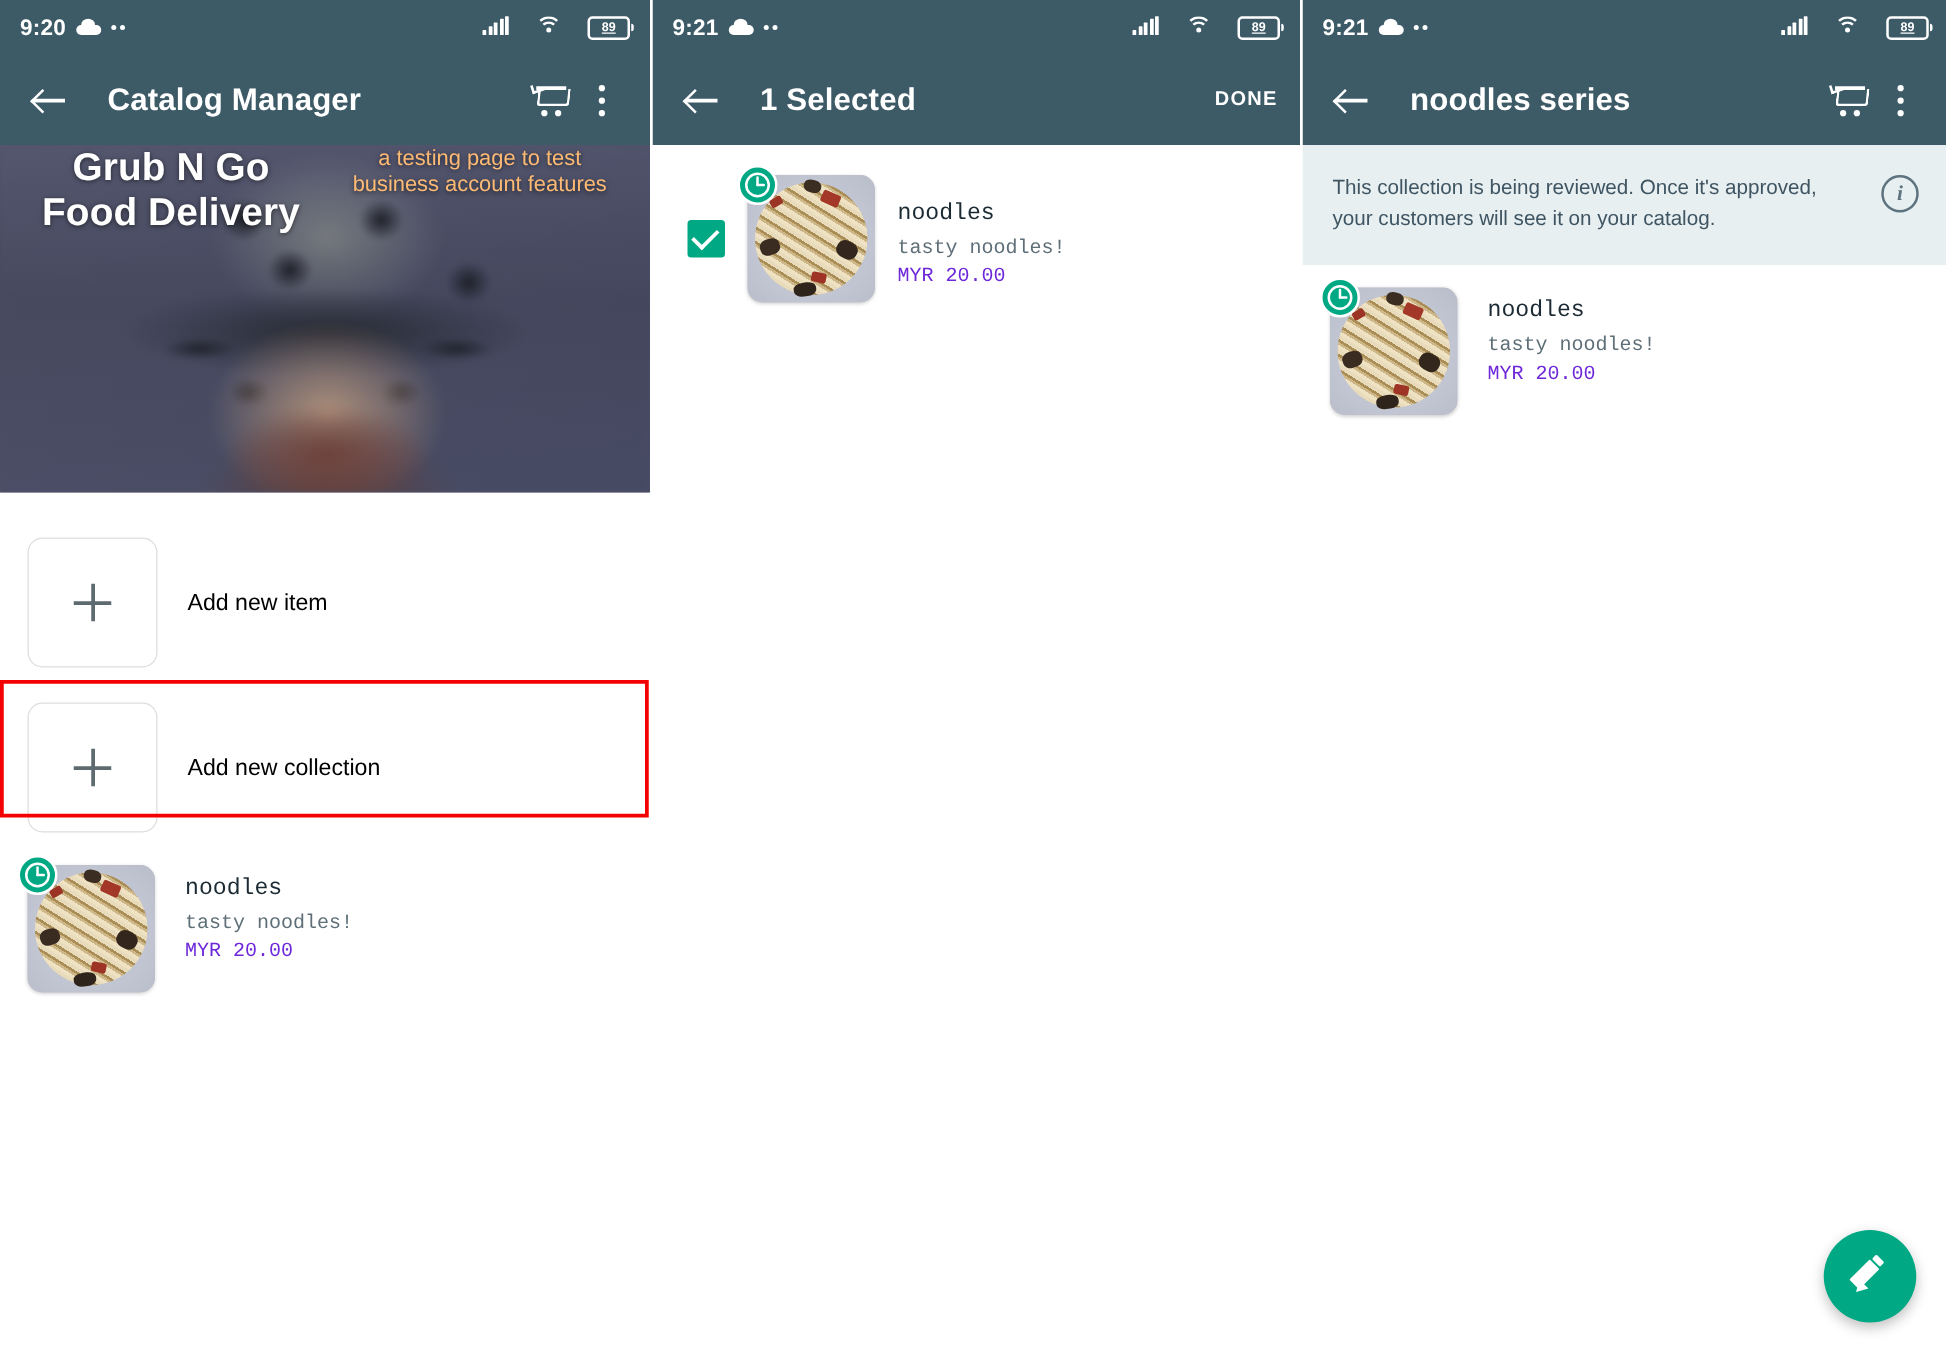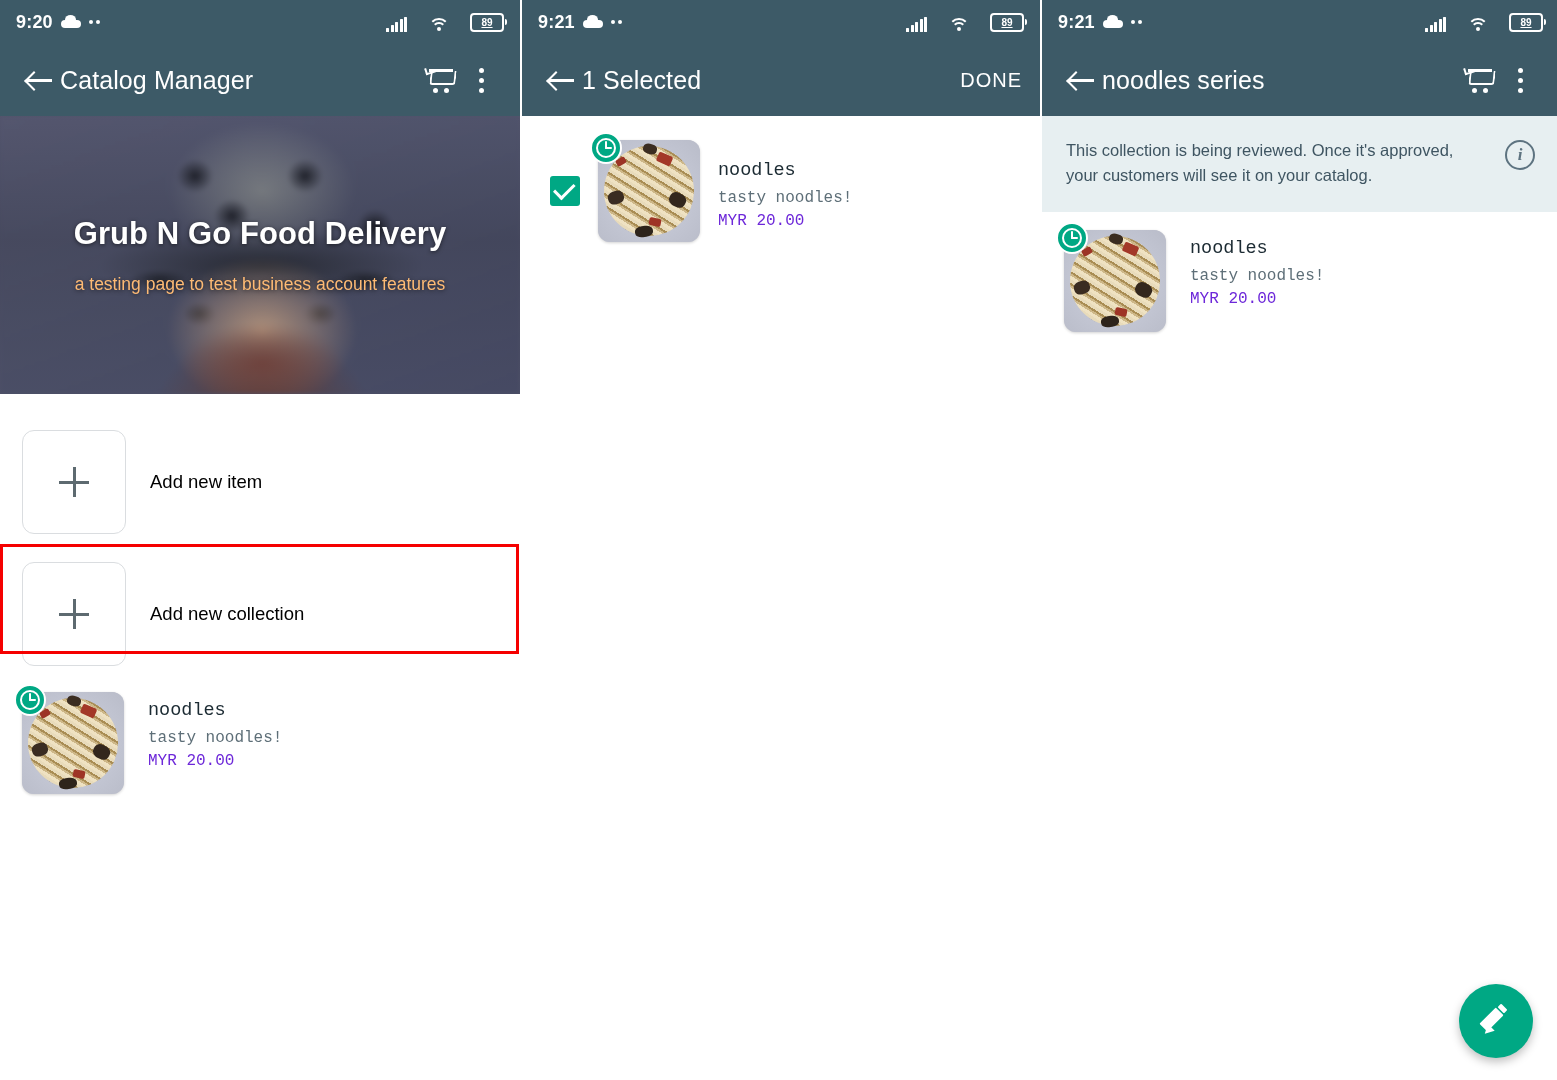--- a/index.html
+++ b/index.html
@@ -43,21 +43,21 @@
   .sb-cloud::before {
     content: ""; position: absolute; left: 0; bottom: 0;
     width: 20px; height: 8px; background: #fff; border-radius: 5px;
   }
   .sb-cloud::after {
     content: ""; position: absolute; left: 4px; bottom: 4px;
     width: 11px; height: 9px; background: #fff; border-radius: 50%;
   }
   .sb-dots { display: flex; gap: 3px; align-items: center; }
   .sb-dots i { width: 4px; height: 4px; background: #fff; border-radius: 50%; display: block; }
-  .sb-right { margin-left: auto; display: flex; align-items: flex-end; gap: 22px; text-decoration: underline; }
+  .sb-right { margin-left: auto; display: flex; align-items: flex-start; gap: 22px; text-decoration: underline; }
   .sb-signal { display: flex; align-items: flex-end; gap: 1.5px; height: 15px; }
   .sb-signal i { width: 3px; background: #fff; display: block; border-radius: .5px; }
   .sb-signal i:nth-child(1){height:4px}
   .sb-signal i:nth-child(2){height:7px}
   .sb-signal i:nth-child(3){height:10px}
   .sb-signal i:nth-child(4){height:13px}
   .sb-signal i:nth-child(5){height:15px}
   .sb-wifi { width: 19px; height: 14px; position: relative; }
   .sb-wifi span {
     position: absolute; left: 50%; transform: translateX(-50%) ;
@@ -85,22 +85,22 @@
   .appbar {
     height: 72px;
     background: #3d5a67;
     display: flex;
     align-items: center;
     padding: 0 18px;
     box-sizing: border-box;
     color: #ffffff;
   }
   .appbar-title {
-    font-size: 25px; font-weight: normal;
-    letter-spacing: .1px; white-space: nowrap;
+    font-size: 25px; font-weight: bold;
+    margin-left: 26px; letter-spacing: .1px; white-space: nowrap;
   }
   .appbar .spacer { flex: 1; }
   .icon-btn {
     width: 42px; height: 42px;
     display: flex; align-items: center; justify-content: center;
     cursor: pointer;
   }
   .back-arrow { width: 26px; height: 22px; position: relative; }
   .back-arrow::before {
     content: ""; position: absolute; left: 0; top: 10px;
@@ -130,21 +130,21 @@
     width: 24px; height: 2.4px; background: #fff;
   }
   .cart-icon .w1, .cart-icon .w2 {
     position: absolute; bottom: 0; width: 5px; height: 5px;
     background: #fff; border-radius: 50%;
   }
   .cart-icon .w1 { left: 8px; }
   .cart-icon .w2 { left: 19px; }
   .kebab { display: flex; flex-direction: column; gap: 5px; }
   .kebab i { width: 5px; height: 5px; background: #fff; border-radius: 50%; display: block; }
-  .done-text { font-size: 20px; font-weight: normal; letter-spacing: 1px; cursor: pointer; }
+  .done-text { font-size: 16px; font-weight: bold; letter-spacing: 1px; cursor: pointer; }
 
   
   .hero {
     position: relative; width: 520px; height: 278px; overflow: hidden;
     background: #595b75;
   }
   .hero-img {
     position: absolute; inset: 0;
     background:
       radial-gradient(ellipse 120px 60px at 262px 248px, rgba(130,70,60,.85), rgba(130,70,60,0) 70%),
@@ -162,21 +162,21 @@
       radial-gradient(ellipse 130px 95px at 262px 75px, #8e9296, rgba(142,146,150,0) 72%),
       linear-gradient(160deg, #5c5e78 0%, #565a74 45%, #4f5370 100%);
     filter: blur(2px);
   }
   .hero-scrim {
     position: absolute; inset: 0;
     background: linear-gradient(180deg, rgba(30,32,42,.12) 0%, rgba(30,32,42,.30) 45%, rgba(30,32,42,.18) 100%);
   }
   .hero-text {
     position: absolute; inset: 0;
-    display: flex; flex-direction: column; align-items: center;
+    display: flex; flex-direction: row; 
     justify-content: center; gap: 22px;
     text-align: center; padding: 0 24px; box-sizing: border-box;
   }
   .hero-title {
     font-size: 31px; font-weight: bold; color: #ffffff;
     text-shadow: 0 1px 4px rgba(0,0,0,.55);
     letter-spacing: .1px;
   }
   .hero-sub {
     font-size: 17.5px; color: #fdba74;

